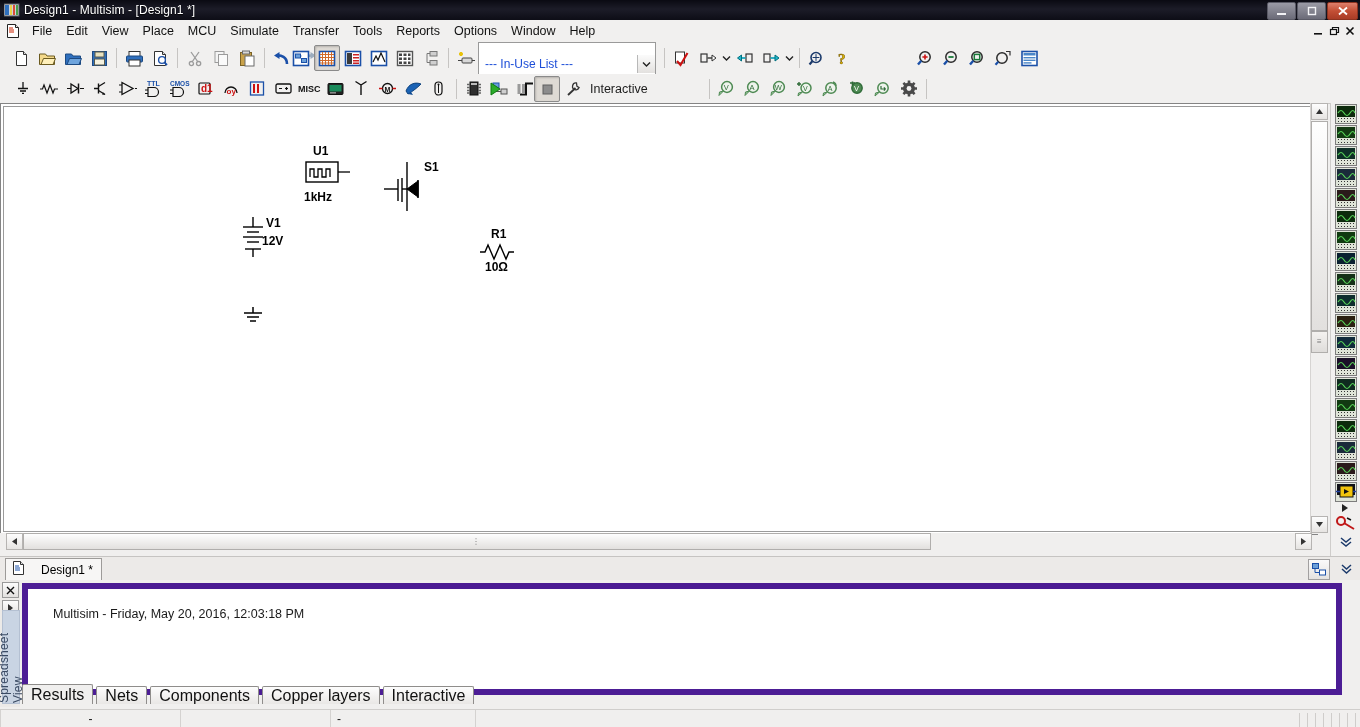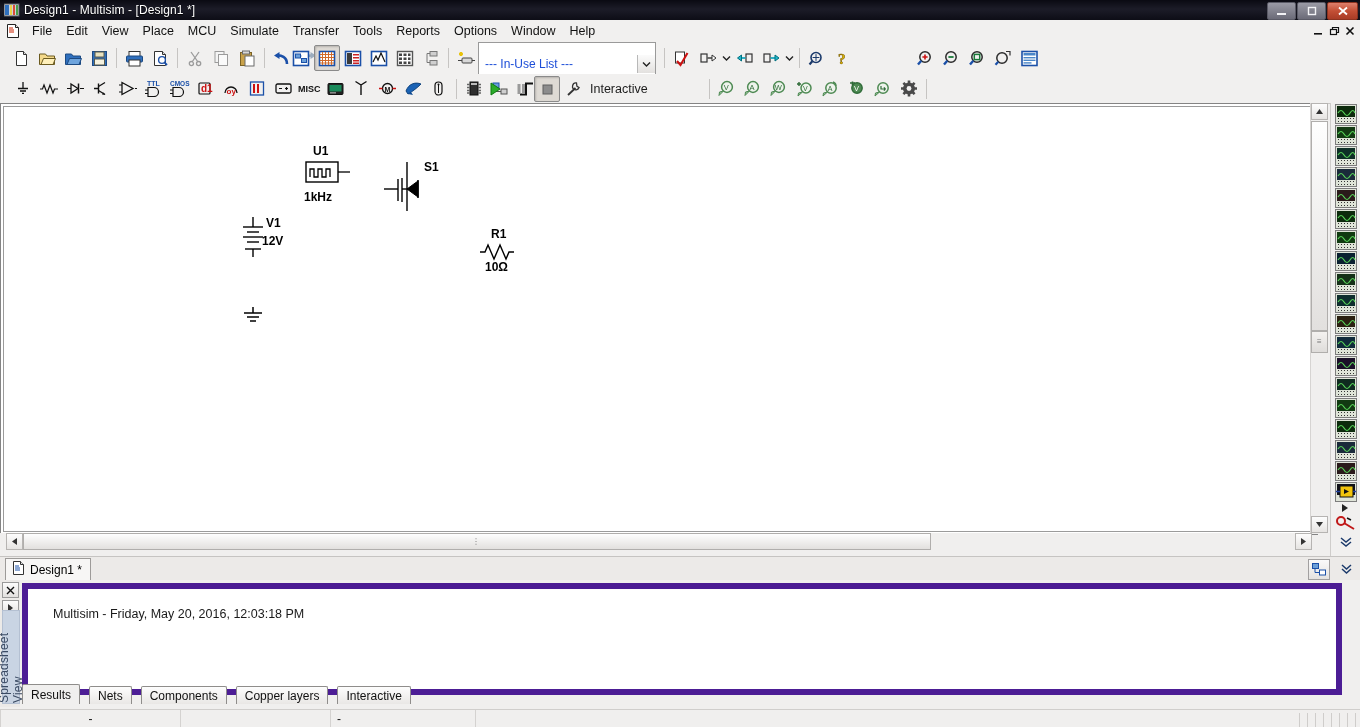--- a/index.html
+++ b/index.html
@@ -84,40 +84,40 @@
   .inst{width:22px;height:20px;margin:1px auto 1px auto;border:1px solid #7d7d7d;box-sizing:border-box;
         background:#dfe4d8;position:relative;overflow:hidden;}
   .inst .scr{position:absolute;left:1px;top:1px;right:1px;height:11px;background:#0c2a0c;}
   .inst .dots{position:absolute;left:1px;bottom:0px;right:1px;height:6px;
       background-image:radial-gradient(circle,#333 .5px,transparent .6px);background-size:3px 3px;}
 
   
   .tabstrip{position:absolute;left:0;top:556px;width:1360px;height:24px;background:#eceae8;border-top:1px solid #c6c4c2;}
   .dtab{position:absolute;left:5px;top:1px;height:21px;padding:0 8px 0 6px;
     background:#f7f6f5;border:1px solid #9d9b99;border-bottom-color:#f7f6f5;
-    display:flex;align-items:center;gap:5px;font-size:12px;}
+    display:flex;align-items:center;gap:16px;font-size:12px;}
   .tabright{position:absolute;right:30px;top:2px;width:20px;height:19px;
     border:1px solid #a2a0a0;background:linear-gradient(to bottom,#fafafa,#e4e2e0);display:flex;align-items:center;justify-content:center;}
   .tabchev{position:absolute;right:4px;top:2px;width:20px;height:19px;display:flex;align-items:center;justify-content:center;font-size:11px;color:#222;}
 
   
   .ssview{position:absolute;left:0;top:580px;width:1360px;height:127px;background:#f0efee;}
   .ssrail{position:absolute;left:0;top:0;width:20px;height:127px;background:#eceae8;}
   .railbtn{width:15px;height:14px;margin:2px auto 0 auto;border:1px solid #9a9a9a;
     background:linear-gradient(to bottom,#fcfcfc,#e3e1df);display:flex;align-items:center;justify-content:center;font-size:9px;}
   .railtext{
     position:absolute;left:2px;top:30px;width:16px;height:92px;
     writing-mode:vertical-rl;text-orientation:mixed;transform:rotate(180deg);
     font-size:12px;color:#3a4a63;background:#c9d4e3;border:1px solid #b4c0d2;
     display:flex;align-items:center;justify-content:center;letter-spacing:.2px;
   }
   .sspanel{position:absolute;left:22px;top:3px;width:1308px;height:100px;background:#fff;border:6px solid #4c1d95;}
   .ssline{position:absolute;left:25px;top:18px;font-size:12.5px;color:#1a1a1a;}
   .sstabs{position:absolute;left:22px;top:104px;height:20px;display:flex;align-items:flex-end;}
-  .sstab{height:17px;padding:0 8px;margin-right:9px;font-size:12px;color:#111;
+  .sstab{height:17px;padding:0 8px;margin-right:3px;font-size:16px;color:#111;
     border:1px solid #8f8d8b;border-bottom:none;background:linear-gradient(to bottom,#fdfdfd,#e9e7e5);
     display:flex;align-items:center;border-radius:2px 2px 0 0;}
   .sstab.active{background:#f0efee;border-color:#8f8d8b;height:19px;font-weight:normal;}
 
   
   .statusbar{position:absolute;left:0;top:709px;width:1360px;height:18px;background:#f0efee;border-top:1px solid #d0cecc;
     display:flex;align-items:center;font-size:12px;color:#111;}
   .st-cell{height:18px;border-left:1px solid #d4d2d0;display:flex;align-items:center;padding-left:6px;box-sizing:border-box;}
   .grip{position:absolute;right:1px;bottom:1px;width:60px;height:14px;
     background:repeating-linear-gradient(to right,#cfcdcb 0 1px,transparent 1px 8px);}

